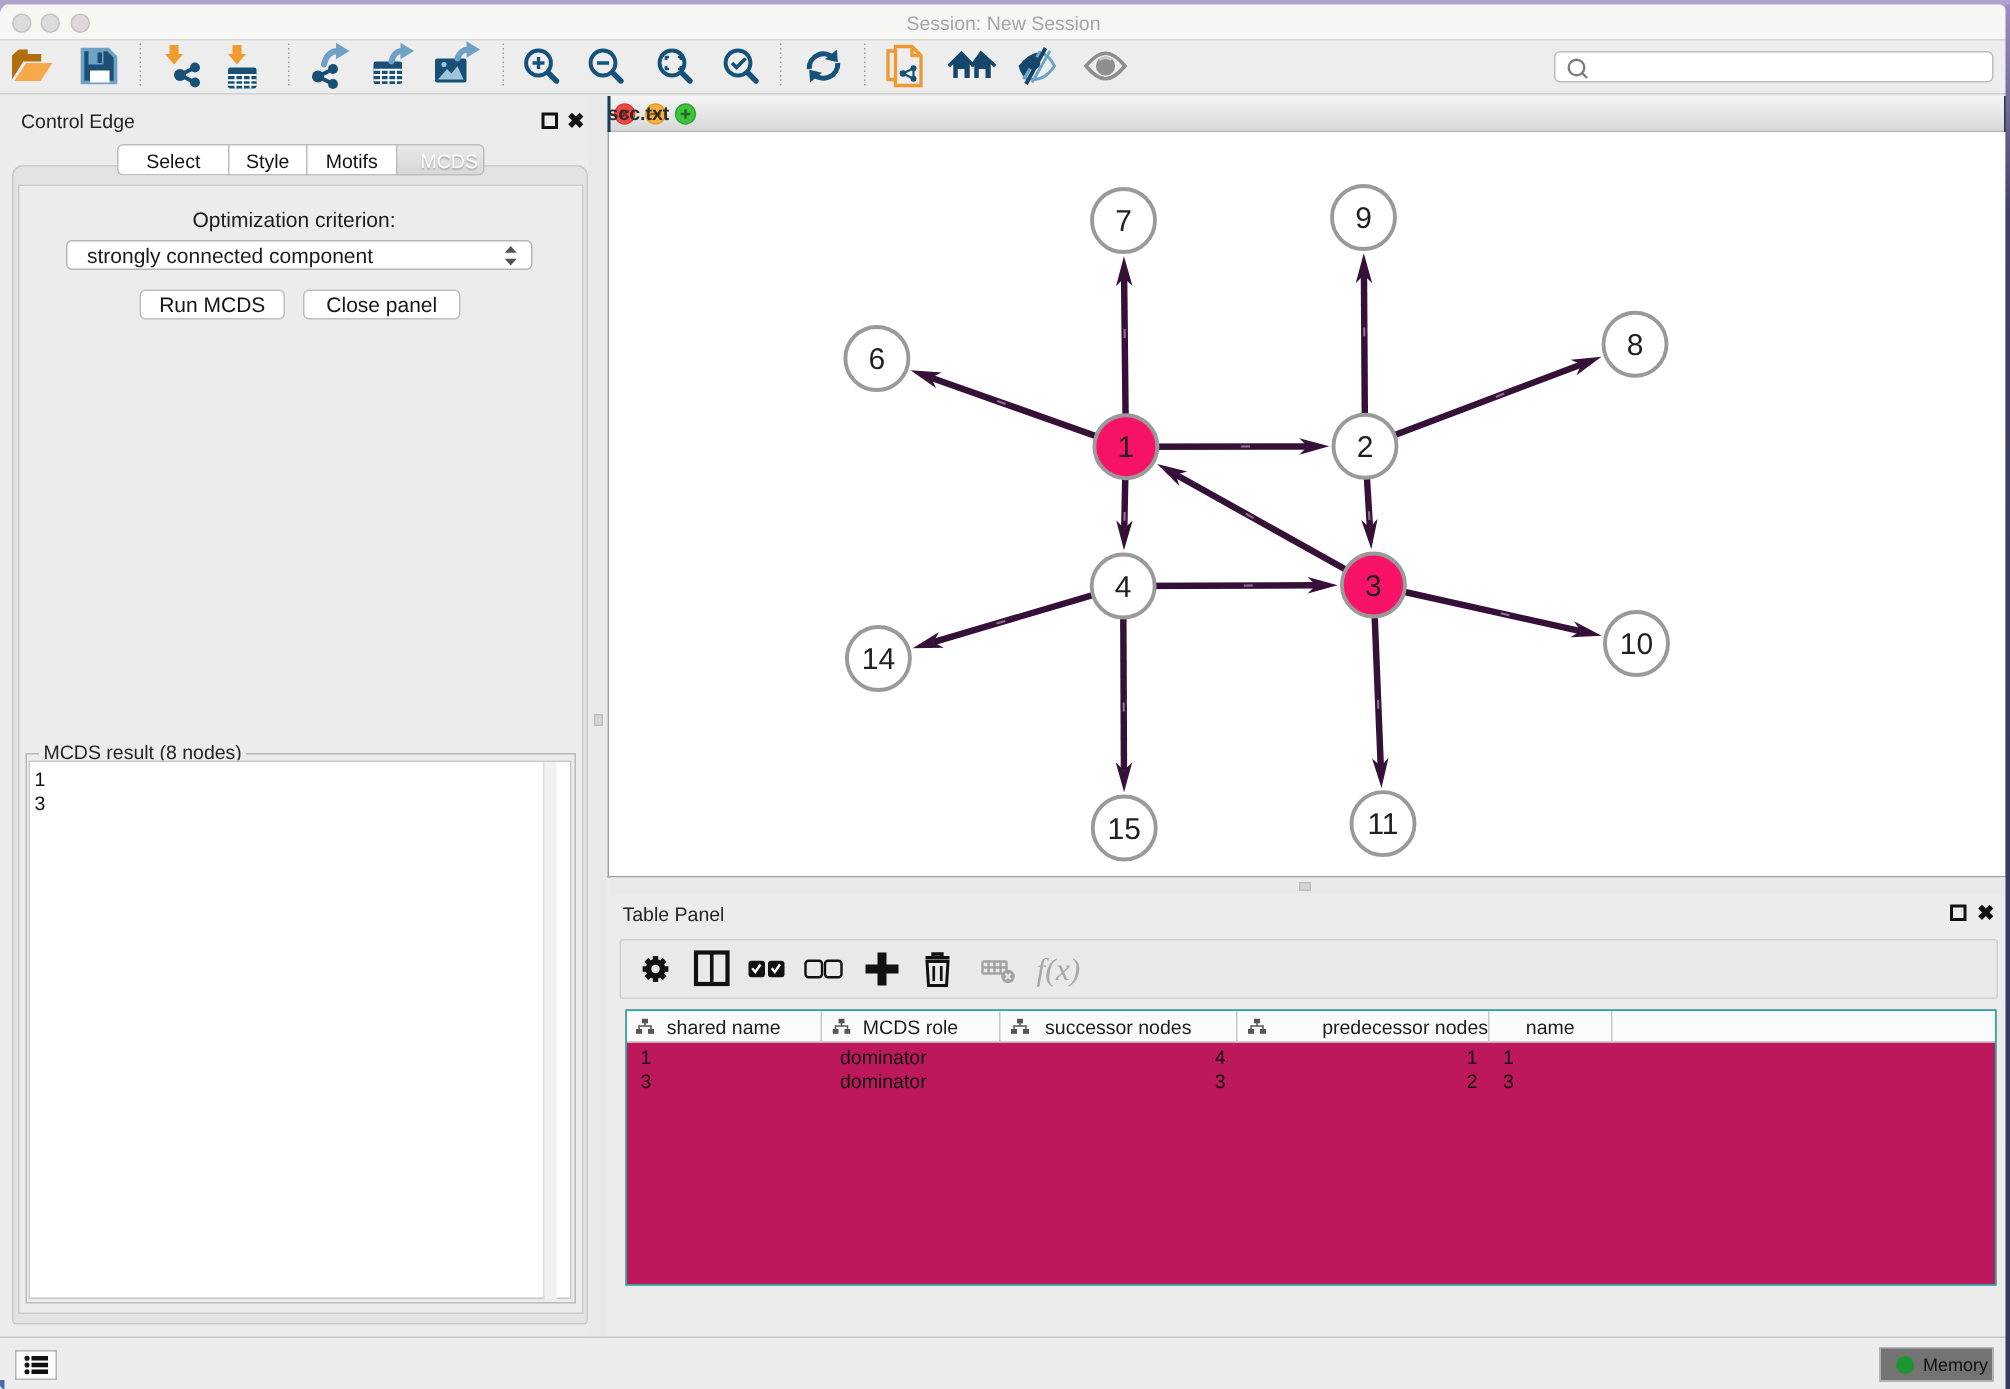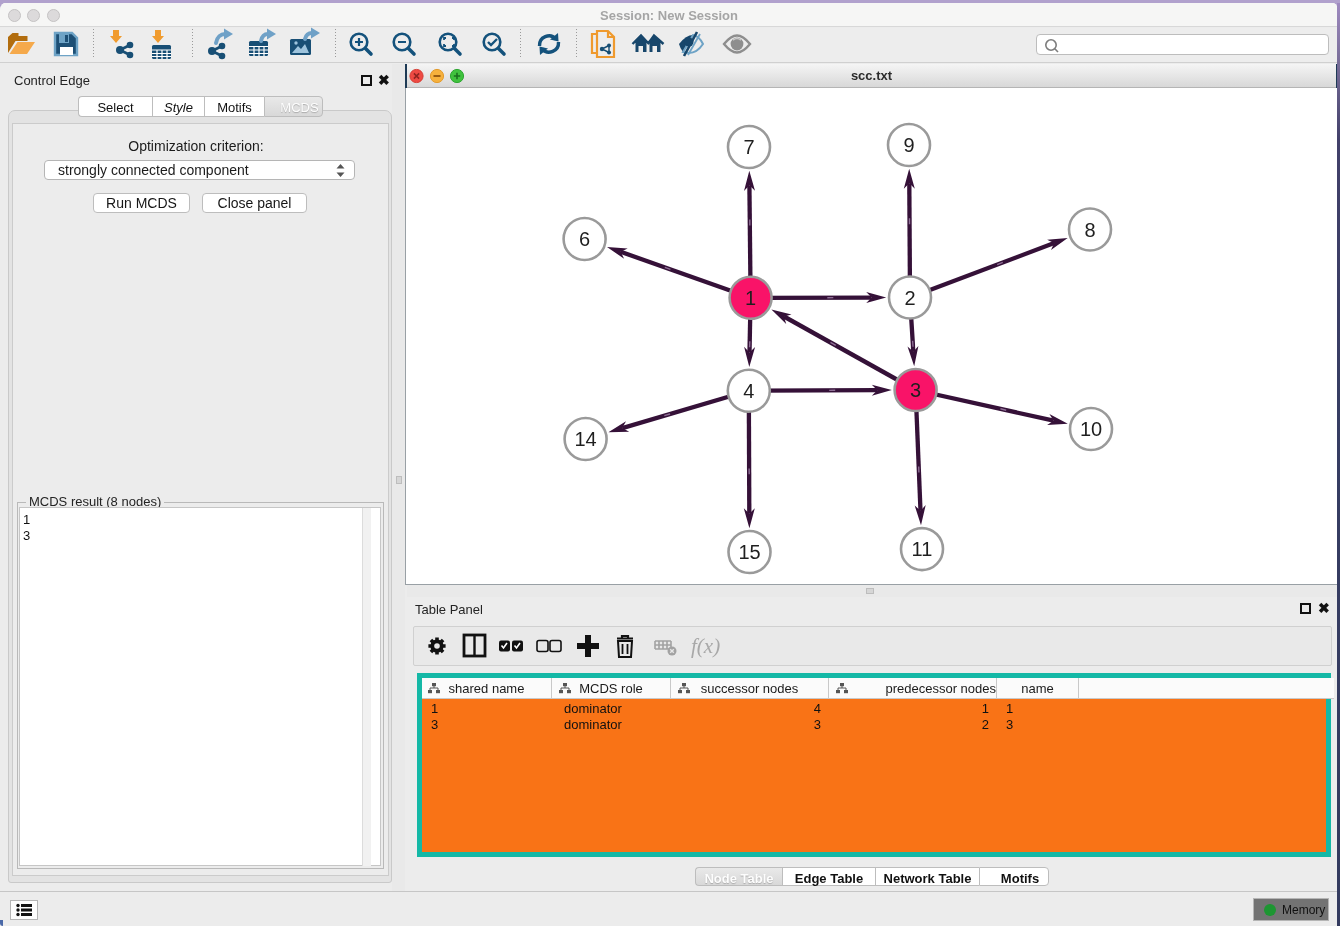--- a/index.html
+++ b/index.html
@@ -3,21 +3,21 @@
 <meta charset="utf-8">
 <style>
 * { margin:0; padding:0; box-sizing:border-box; }
 html,body { width:1340px; height:926px; overflow:hidden; font-family:"Liberation Sans", sans-serif; }
 body { background:#b1a1cd; position:relative; }
 #win { position:absolute; left:0; top:2px; width:1338px; height:924px; background:#ececec; border-radius:8px 8px 0 0; overflow:hidden; }
 #edge-r { position:absolute; right:0; top:0; width:3px; height:926px; background:linear-gradient(#a18bc2 0px, #7a6f9a 60px, #42406a 140px, #373d63 400px, #333a5e 926px); }
 
 #titlebar { position:absolute; left:0; top:0; width:1338px; height:25px; background:#f6f6f5; border-bottom:1px solid #d8d8d8; }
 .tl { position:absolute; top:7px; width:13px; height:13px; border-radius:50%; background:#dcdadb; border:1px solid #c4c2c3; }
-#title-text { position:absolute; top:6px; left:0; width:100%; text-align:center; font-size:13px; color:#a5a5a5;font-weight:bold; }
+#title-text { position:absolute; top:6px; left:0; width:100%; text-align:center; font-size:13px; color:#a5a5a5; }
 
 #toolbar { position:absolute; left:0; top:26px; width:1338px; height:35px; background:#ededed; border-bottom:1px solid #d0d0d0; }
 #searchbox { position:absolute; left:1036px; top:6px; width:293px; height:21px; background:#fff; border:1px solid #bdbdbd; border-radius:4px; }
 
 #cpanel { position:absolute; left:0; top:62px; width:392px; height:829px; background:#ececec; }
 #cp-title { position:absolute; left:14px; top:9px; font-size:13px; color:#242424; }
 .wicon-max { position:absolute; width:11px; height:11px; border:2px solid #111; }
 .wicon-x { position:absolute; font-size:14px; font-weight:bold; color:#111; line-height:11px; }
 
 .tabbar { position:absolute; display:flex; font-size:13px; }
@@ -36,27 +36,27 @@
 #mcds-label { position:absolute; left:26px; top:430px; background:#ececec; padding:0 3px; font-size:13px; color:#242424; }
 #mcds-text { position:absolute; left:19px; top:443px; width:362px; height:359px; background:#fff; border:1px solid #c6c6c6; font-size:13px; color:#111; padding:4px 0 0 3px; line-height:16px; }
 #mcds-scroll { position:absolute; right:9px; top:0px; width:9px; height:358px; background:#f1f1f1; border-left:1px solid #dcdcdc; }
 
 #vsash { position:absolute; left:392px; top:62px; width:13px; height:829px; background:#e9e9e9; }
 #hsash { position:absolute; left:407px; top:583px; width:933px; height:12px; background:#e9e9e9; }
 .sash-handle { position:absolute; background:#d6d6d6; border:1px solid #bdbdbd; }
 
 #netwin { position:absolute; left:405px; top:62px; width:933px; height:521px; background:#fff; border:1px solid #99a0a5; border-top:none; }
 #net-titlebar { position:absolute; left:-1px; top:0px; width:933px; height:23.5px; background:linear-gradient(#f5f5f5,#d8d8d8); border-bottom:1px solid #b5b5b5; }
-#net-title { position:absolute; top:4px; left:0; width:100%; text-align:center; font-size:13px; font-weight:bold; color:#2b2b2b; }
+#net-title { position:absolute; top:4px; left:0; width:100%; text-align:left; font-size:13px; font-weight:bold; color:#2b2b2b; }
 #graph { position:absolute; left:1px; top:23.5px; }
 
 #tpanel { position:absolute; left:407px; top:595px; width:933px; height:294px; background:#ececec; }
 #tp-title { position:absolute; left:8px; top:5px; font-size:13px; color:#242424; }
 #tp-toolbar { position:absolute; left:6px; top:29px; width:919px; height:40px; background:#e9e9e9; border:1px solid #d0d0d0; border-radius:2px; }
-#tp-table { position:absolute; left:10px; top:76px; width:914px; height:184px; background:#f97316; border:5px solid #14b8a6; }
+#tp-table { position:absolute; left:10px; top:76px; width:914px; height:184px; background:#be185d; border:1px solid #14b8a6; }
 #tp-header { position:absolute; left:0; top:0; width:912px; height:21px; background:#fbfbfb; border-bottom:1px solid #c9c9c9; font-size:13px; color:#1b1b1b; }
 .th { position:absolute; top:0; height:21px; border-right:1px solid #c9c9c9; text-align:center; padding-top:3px; }
 .row { position:absolute; left:0; width:912px; height:16px; font-size:13px; color:#111; }
 .cell { position:absolute; top:0; height:16px; }
 
 
 #statusbar { position:absolute; left:0; top:889px; width:1338px; height:35px; background:#ececec; border-top:1px solid #c6c6c6; }
 #list-btn { position:absolute; left:10px; top:8px; width:28px; height:20px; background:#fdfdfd; border:1px solid #b5b5b5; }
 #mem-btn { position:absolute; right:9px; top:6px; width:76px; height:23px; background:#737373; border:1px solid #b5b5b5; font-size:12px; color:#111; }
 </style>
@@ -204,21 +204,21 @@
       </div>
   </div>
   <div id="cpanel">
     <div id="cp-title">Control Edge</div>
     <div class="wicon-max" style="left:361px; top:11px;"></div>
     <div class="wicon-x" style="left:378px; top:11px;">✖</div>
     <div id="cp-outer"></div>
     <div id="cp-inner"></div>
     <div class="tabbar" style="left:78px; top:31.5px; height:21px;">
       <div class="tab first" style="width:74px;">Select</div>
-      <div class="tab" style="width:52px;font-style:italic;">Style</div>
+      <div class="tab" style="width:52px;">Style</div>
       <div class="tab" style="width:60px;">Motifs</div>
       <div class="tab last sel" style="width:59px;">MCDS</div>
     </div>
     <div id="dropdown">strongly connected component
       <svg id="dd-arrows" viewBox="0 0 11 17">
           <path d="M1.5 6.5 L5.5 2 L9.5 6.5 Z M1.5 10.5 L5.5 15 L9.5 10.5 Z" fill="#555"></path>
         </svg>
     </div>
     <div id="opt-label">Optimization criterion:</div>
     <div class="btn" style="left:93px; width:97px;">Run MCDS</div>
@@ -414,26 +414,20 @@
         <div class="cell" style="left:584px;">1</div>
       </div>
       <div class="row" style="top:39px;">
         <div class="cell" style="left:9px;">3</div>
         <div class="cell" style="left:142px;">dominator</div>
         <div class="cell" style="left:249px; width:150px; text-align:right;">3</div>
         <div class="cell" style="left:407px; width:160px; text-align:right;">2</div>
         <div class="cell" style="left:584px;">3</div>
       </div>
     </div>
-    <div class="tabbar" style="left:288px; top:270px; height:19px; font-size:13px; font-weight:bold;">
-      <div class="tab first sel" style="width:87px;">Node Table</div>
-      <div class="tab" style="width:93px;">Edge Table</div>
-      <div class="tab" style="width:104px;">Network Table</div>
-      <div class="tab last" style="width:70px;">Motifs</div>
-    </div>
   </div>
   <div id="statusbar">
     <div id="list-btn">
         <svg width="26" height="18" viewBox="0 0 26 18" style="position:absolute;left:0;top:0;">
           <g fill="#111">
             <circle cx="7" cy="4.5" r="1.7"></circle>
             <circle cx="7" cy="9" r="1.7"></circle>
             <circle cx="7" cy="13.5" r="1.7"></circle>
             <rect x="10" y="3" width="11" height="3"></rect>
             <rect x="10" y="7.5" width="11" height="3"></rect>

